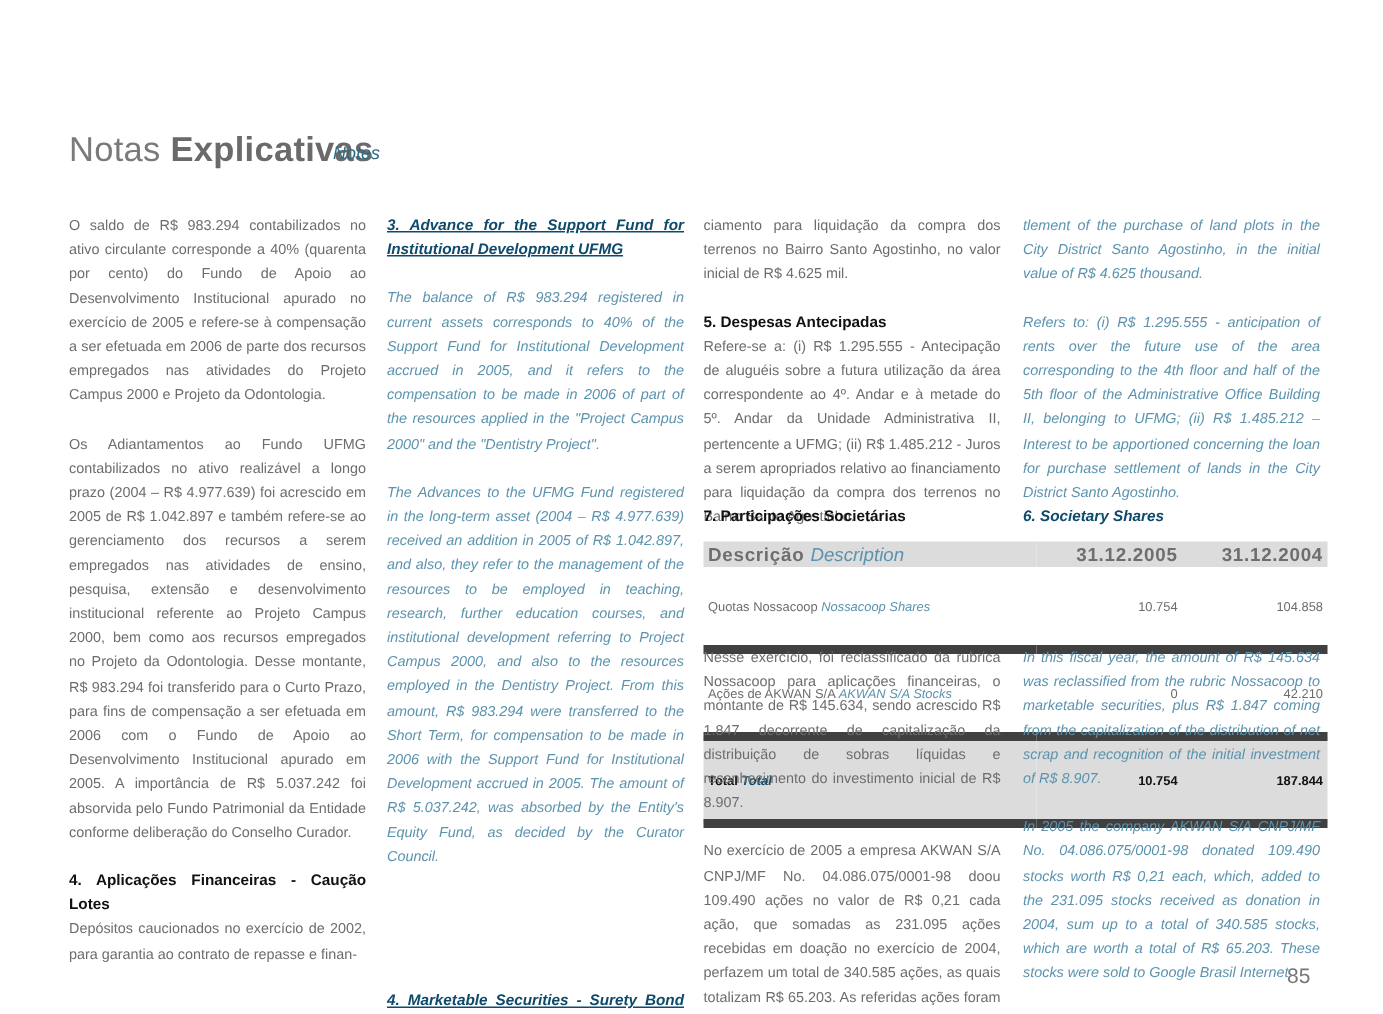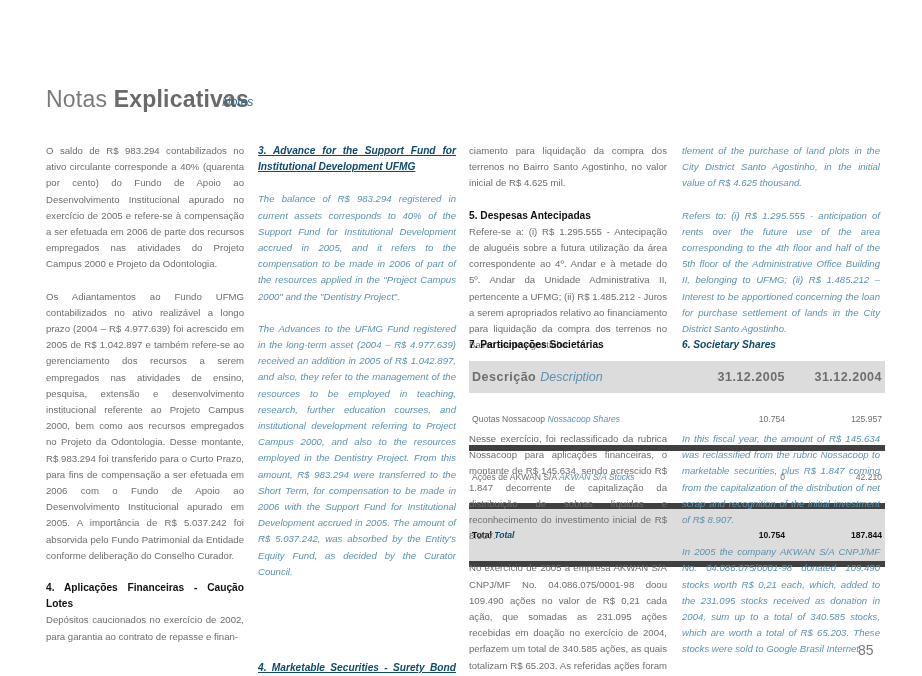--- a/index.html
+++ b/index.html
@@ -14,21 +14,21 @@
   .hen { font-weight:bold; font-style:italic; color:#0e4a6b; font-size:10.2px; line-height:16.2px;text-decoration:underline; }
   p { margin:0; }
   .gap { height:16px; }
   #c1 { left:46px; }
   #c2 { left:258px; }
   #c3 { left:469px; }
   #c4 { left:682px; }
   .sec6pt { position:absolute; left:469px; top:339px; font-weight:bold; font-size:10.2px; color:#111; }
   .sec6en { position:absolute; left:682px; top:339px; font-weight:bold; font-style:italic; font-size:10.2px; color:#0e4a6b; }
   table { position:absolute; left:469px; top:361px; width:416px; border-collapse:collapse; font-size:8.6px; }
-  th { background:#dcdcdc; color:#6e6e6e; font-weight:bold; font-size:12.5px; height:32px; padding:0 3px; letter-spacing:0.5px; }
+  th { background:#dcdcdc; color:#6e6e6e; font-weight:bold; font-size:12.5px; height:17px; padding:0 3px; letter-spacing:0.5px; }
   th.l { text-align:left; }
   th.r { text-align:right; }
   th .en { font-weight:normal; font-size:12.5px; letter-spacing:0; }
   td { color:#6d6d6d; height:16px; padding:18px 3px; border-bottom:6px solid #404040; }
   td.r { text-align:right; }
   tr.total td { background:#dcdcdc; color:#111; font-weight:bold; }
   tr.total td .en { color:#0e4a6b; font-weight:bold; }
   .pagenum { position:absolute; left:858px; top:642px; font-size:14px; color:#777; }
 </style>
 </head>
@@ -78,21 +78,21 @@
     <tr>
       <th class="l"><span>Descrição</span> <span class="en">Description</span></th>
       <th class="r">31.12.2005</th>
       <th class="r">31.12.2004</th>
     </tr>
   </thead>
   <tbody>
     <tr>
       <td><span>Quotas Nossacoop</span> <span class="en">Nossacoop Shares</span></td>
       <td class="r">10.754</td>
-      <td class="r">125.957</td>
+      <td class="r">104.858</td>
     </tr>
     <tr>
       <td><span>Ações de AKWAN S/A</span> <span class="en">AKWAN S/A Stocks</span></td>
       <td class="r">0</td>
       <td class="r">42.210</td>
     </tr>
     <tr class="total">
       <td><span>Total</span> <span class="en">Total</span></td>
       <td class="r">10.754</td>
       <td class="r">187.844</td>

